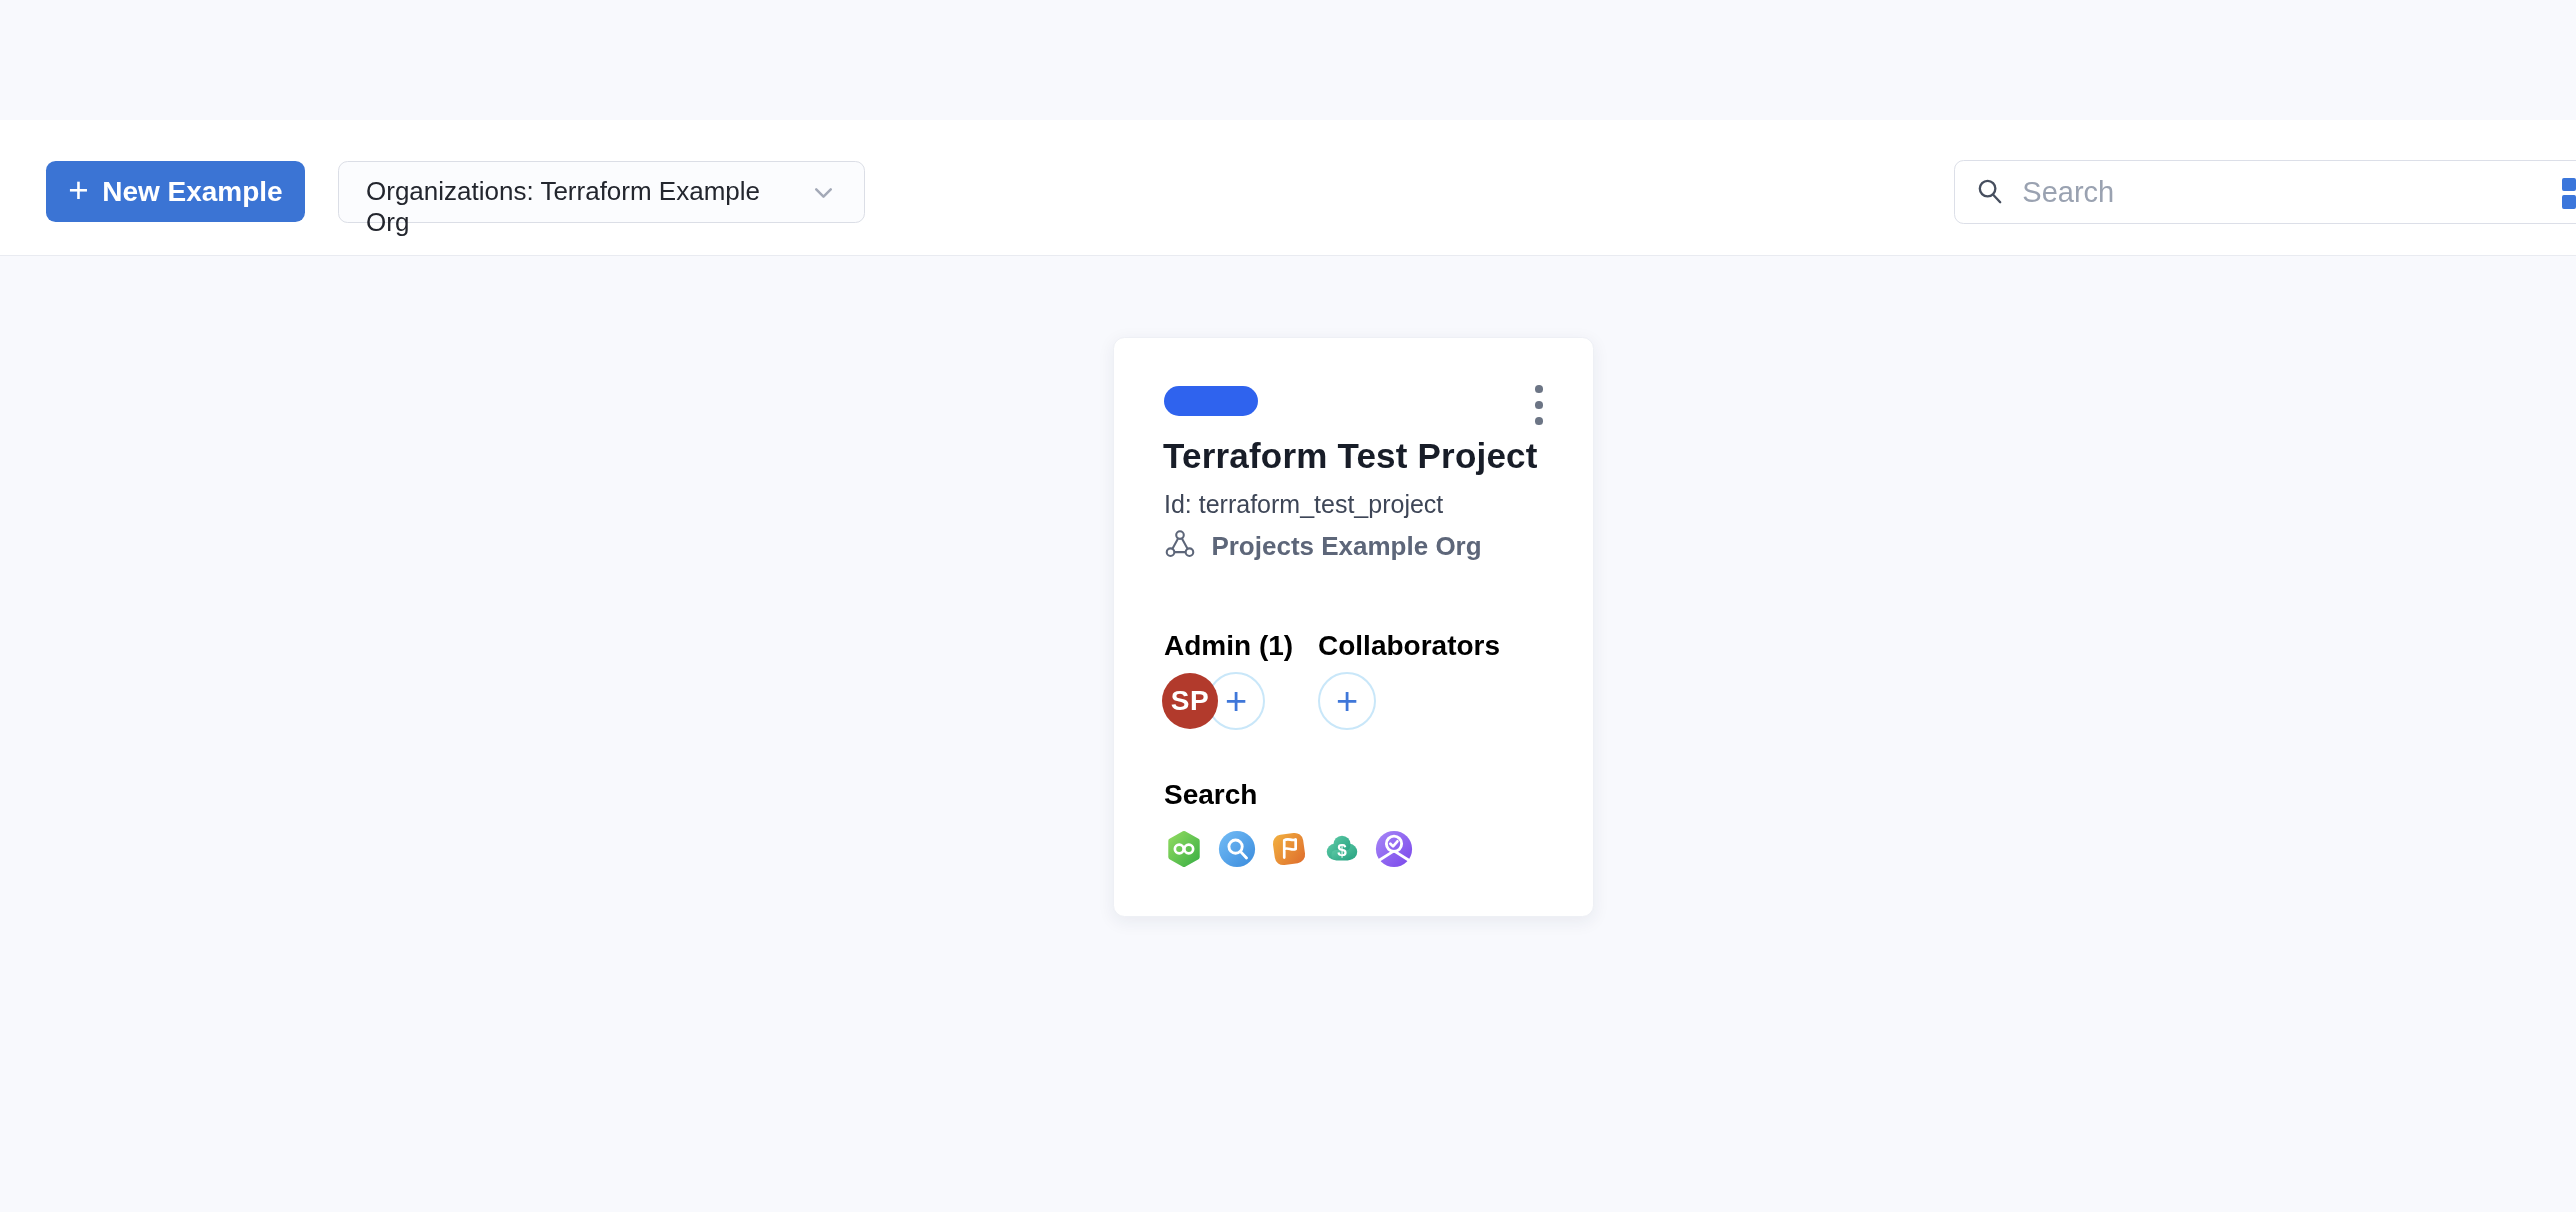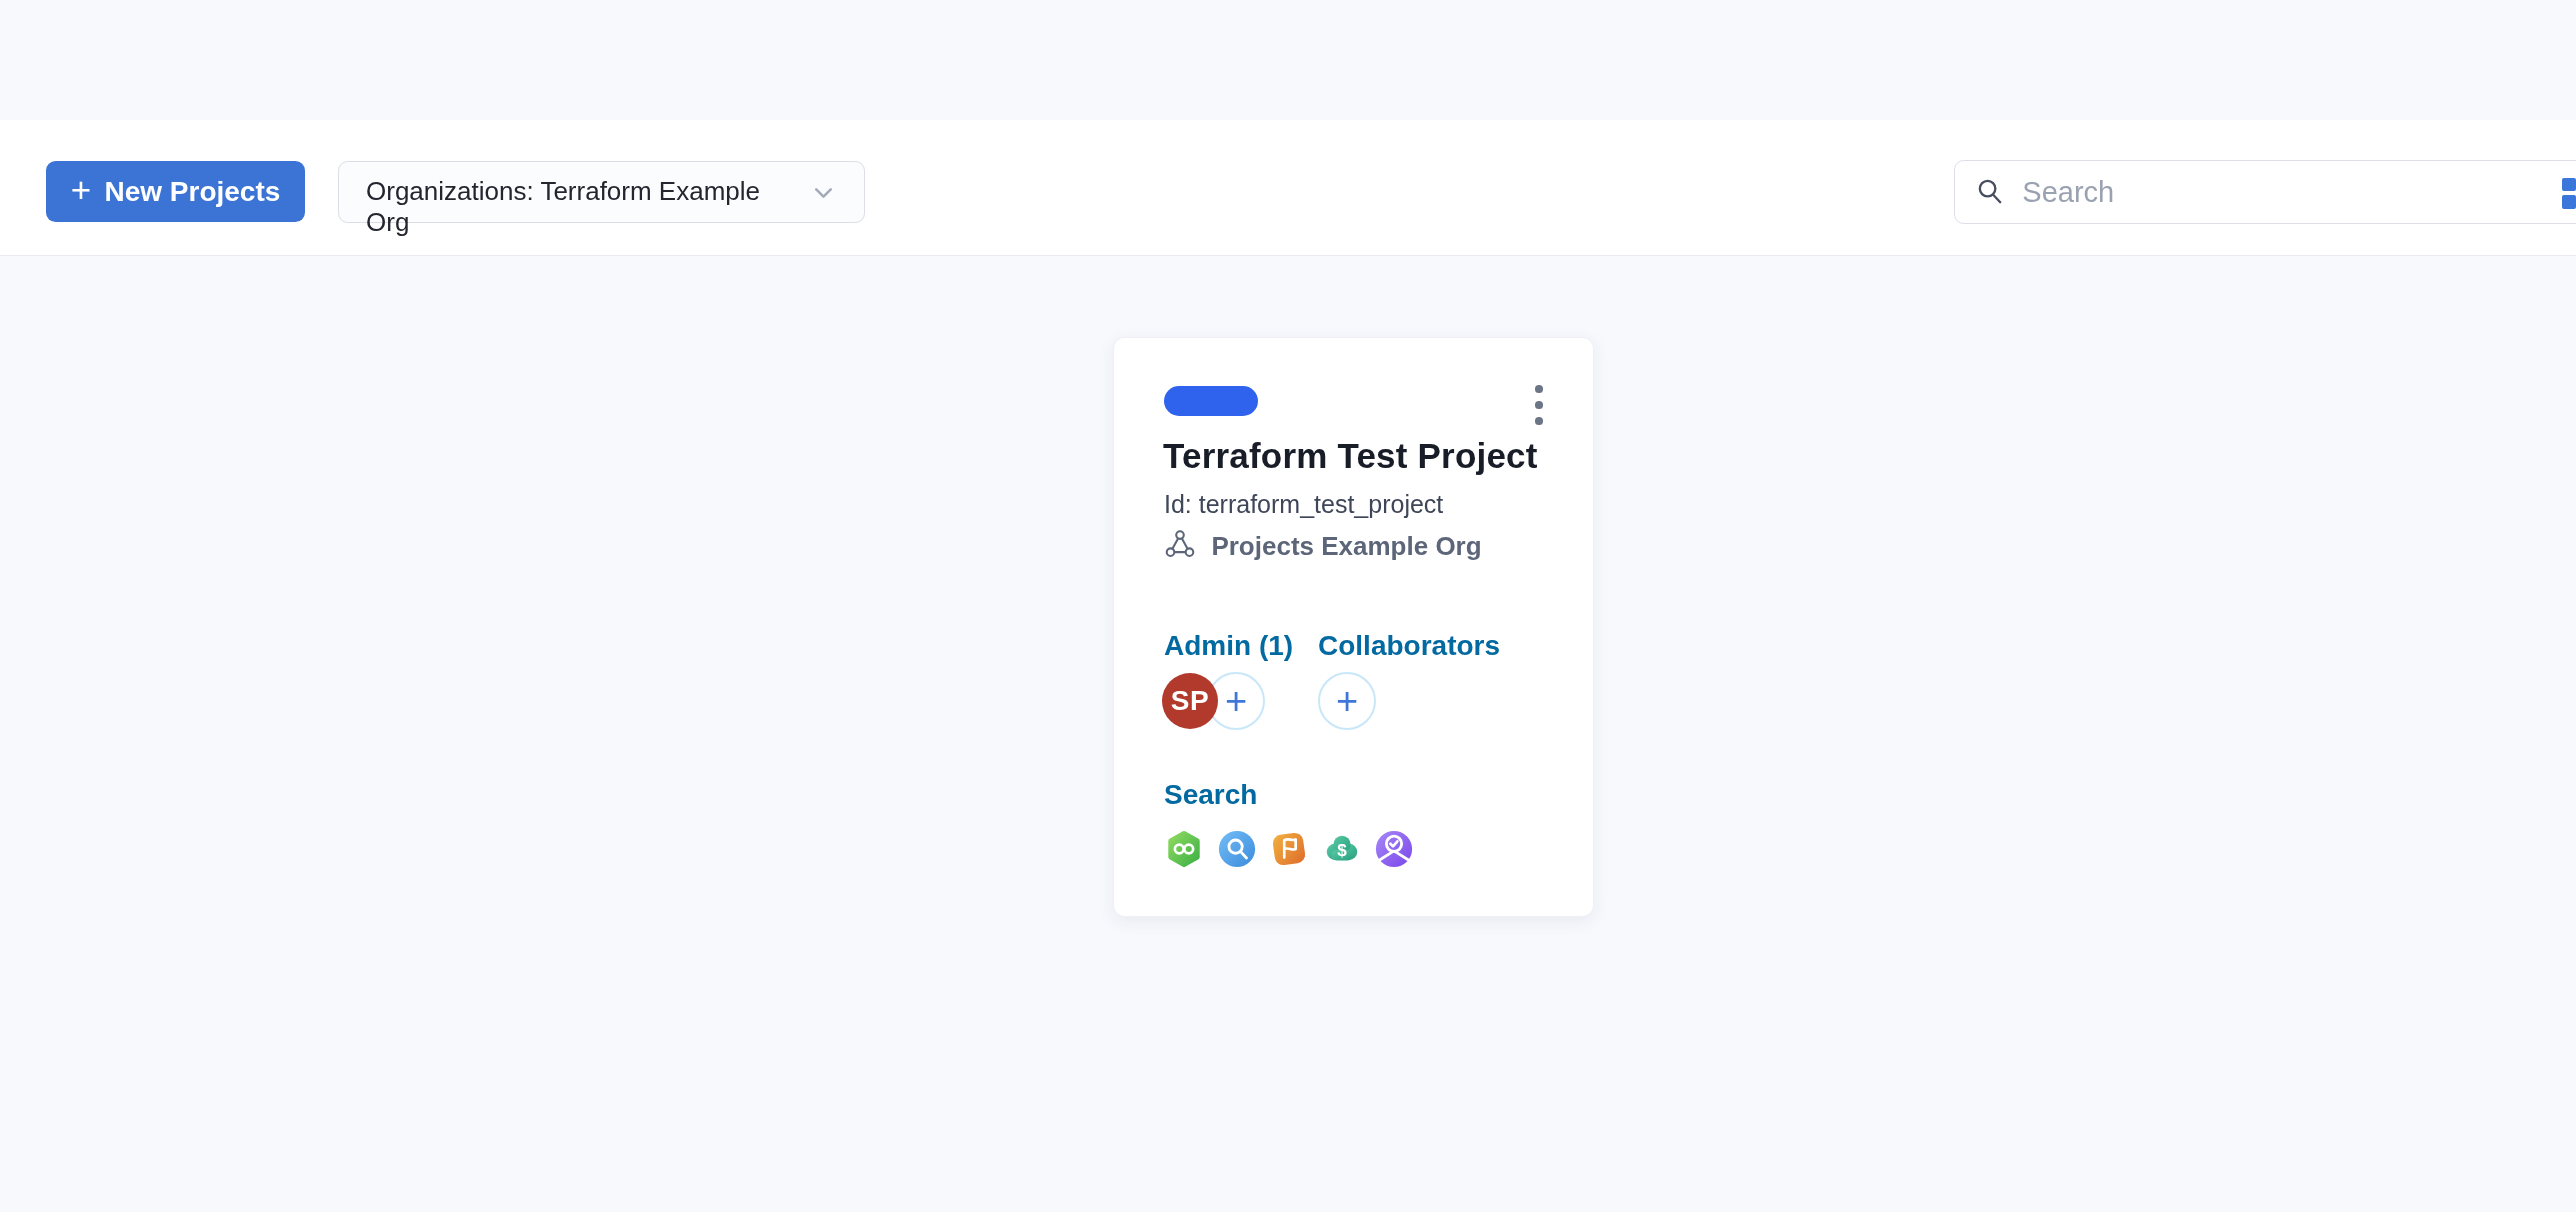--- a/index.html
+++ b/index.html
@@ -66,21 +66,21 @@
     box-shadow:0 4.8px 17.3px rgba(35,45,75,0.07);
   }
   .card-pill { position:absolute; left:50px; top:48px; width:94px; height:30px; border-radius:15.3px; background:#2F63EE; }
   .kebab { position:absolute; right:35px; top:40px; width:38px; height:54px;
     display:flex; flex-direction:column; align-items:center; justify-content:center; gap:8.6px; }
   .kebab .dot { width:7.7px; height:7.7px; border-radius:50%; background:#6C7585; }
   .card-title { position:absolute; left:49px; top:98px; font-size:35px; font-weight:600; color:#181D28; letter-spacing:0.2px; }
   .card-id { position:absolute; left:50px; top:152px; font-size:25px; color:#3E4657; }
   .org-row { position:absolute; left:48px; top:190px; display:flex; align-items:center; gap:13.4px; }
   .org-name { font-size:26px; font-weight:600; color:#5D6679; }
-  .sec-label { position:absolute; font-size:28px; font-weight:600; color:#0369a1; }
+  .sec-label { position:absolute; font-size:28px; font-weight:600; color:#000000; }
   .lbl-admin { left:50px; top:292px; }
   .lbl-collab { left:204px; top:292px; }
   .lbl-modules { left:50px; top:441px; }
   .avatar-row { position:absolute; left:0; top:334px; width:100%; height:59px; }
   .avatar-sp {
     position:absolute; left:48px; top:1px; width:56px; height:56px; border-radius:50%;
     background:#B23A2C; color:#fff; font-size:28px; font-weight:700;
     display:flex; align-items:center; justify-content:center; z-index:2; letter-spacing:0.5px;
   }
   .add-circle {
@@ -96,21 +96,21 @@
 </style>
 </head>
 <body>
 
 <div class="screen" data-interactable="false">
 
 
   <div class="toolbar" data-interactable="false">
     <button class="btn-new-project" data-interactable="true">
       <span class="plus-glyph" data-interactable="false">+</span>
-      <span data-interactable="false">New Projects</span>
+      <span data-interactable="false">New Example</span>
     </button>
 
     <div class="org-select" data-interactable="true">
       <span class="org-select-label" data-interactable="false">Organizations: Terraform Example Org</span>
       <span data-interactable="false" style="display:flex;">
         <svg width="27" height="27" viewBox="0 0 26 26">
             <path d="M6 10 L13 17 L20 10" fill="none" stroke="#A3A9B7" stroke-width="2.4" stroke-linecap="round" stroke-linejoin="round"></path>
           </svg>
       </span>
     </div>

